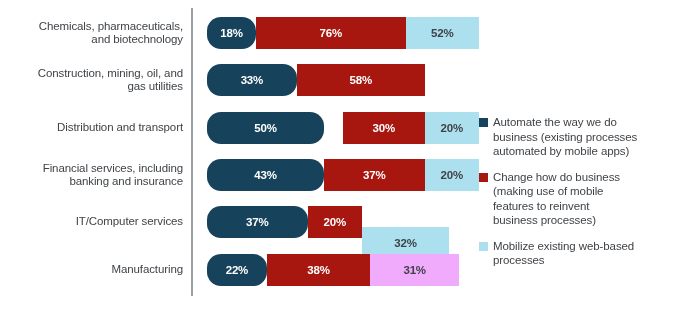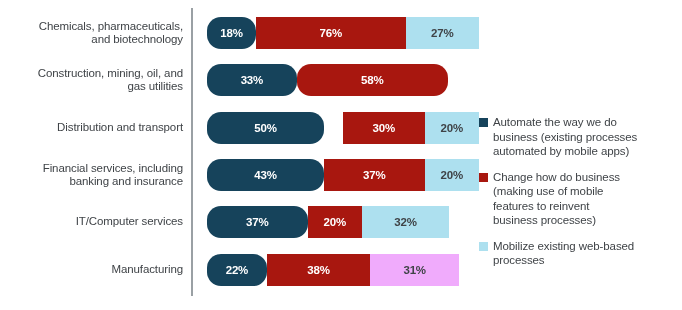--- a/index.html
+++ b/index.html
@@ -123,32 +123,32 @@
           <div class="cat-label">Chemicals, pharmaceuticals,
 and biotechnology</div>
           <div class="bar-track">
             <div class="seg seg-0" style="left: 0px; width: 48.96px; background: rgb(22, 67, 91);">
               <span>18%</span>
             </div>
             <div class="seg seg-1" style="left: 48.96px; width: 149.6px; background: rgb(168, 23, 15);">
               <span>76%</span>
             </div>
             <div class="seg seg-2" style="left: 198.56px; width: 73.44px; background: rgb(173, 224, 239);">
-              <span>27%</span>
+              <span>52%</span>
             </div>
           </div>
         </div>
         <div class="bar-row" style="top: 64px;">
           <div class="cat-label">Construction, mining, oil, and
 gas utilities</div>
           <div class="bar-track">
             <div class="seg seg-0" style="left: 0px; width: 89.76px; background: rgb(22, 67, 91);">
               <span>33%</span>
             </div>
-            <div class="seg seg-1" style="left: 89.76px; width: 151px; background: rgb(168, 23, 15); border-radius: 14px;">
+            <div class="seg seg-1" style="left: 89.76px; width: 128px; background: rgb(168, 23, 15);">
               <span>58%</span>
             </div>
           </div>
         </div>
         <div class="bar-row" style="top: 112px;">
           <div class="cat-label">Distribution and transport</div>
           <div class="bar-track">
             <div class="seg seg-0" style="left: 0px; width: 117px; background: rgb(22, 67, 91);">
               <span>50%</span>
             </div>
@@ -177,21 +177,21 @@
         </div>
         <div class="bar-row" style="top: 206px;">
           <div class="cat-label">IT/Computer services</div>
           <div class="bar-track">
             <div class="seg seg-0" style="left: 0px; width: 100.64px; background: rgb(22, 67, 91);">
               <span>37%</span>
             </div>
             <div class="seg seg-1" style="left: 100.64px; width: 54.4px; background: rgb(168, 23, 15);">
               <span>20%</span>
             </div>
-            <div class="seg seg-2" style="left: 155.04px; width: 87.04px; background: rgb(173, 224, 239);">
+            <div class="seg seg-2" style="left: 155.04px; width: 87.04px; background: rgb(173, 224, 239); margin-top: 21px;">
               <span>32%</span>
             </div>
           </div>
         </div>
         <div class="bar-row" style="top: 254px;">
           <div class="cat-label">Manufacturing</div>
           <div class="bar-track">
             <div class="seg seg-0" style="left: 0px; width: 59.84px; background: rgb(22, 67, 91);">
               <span>22%</span>
             </div>

